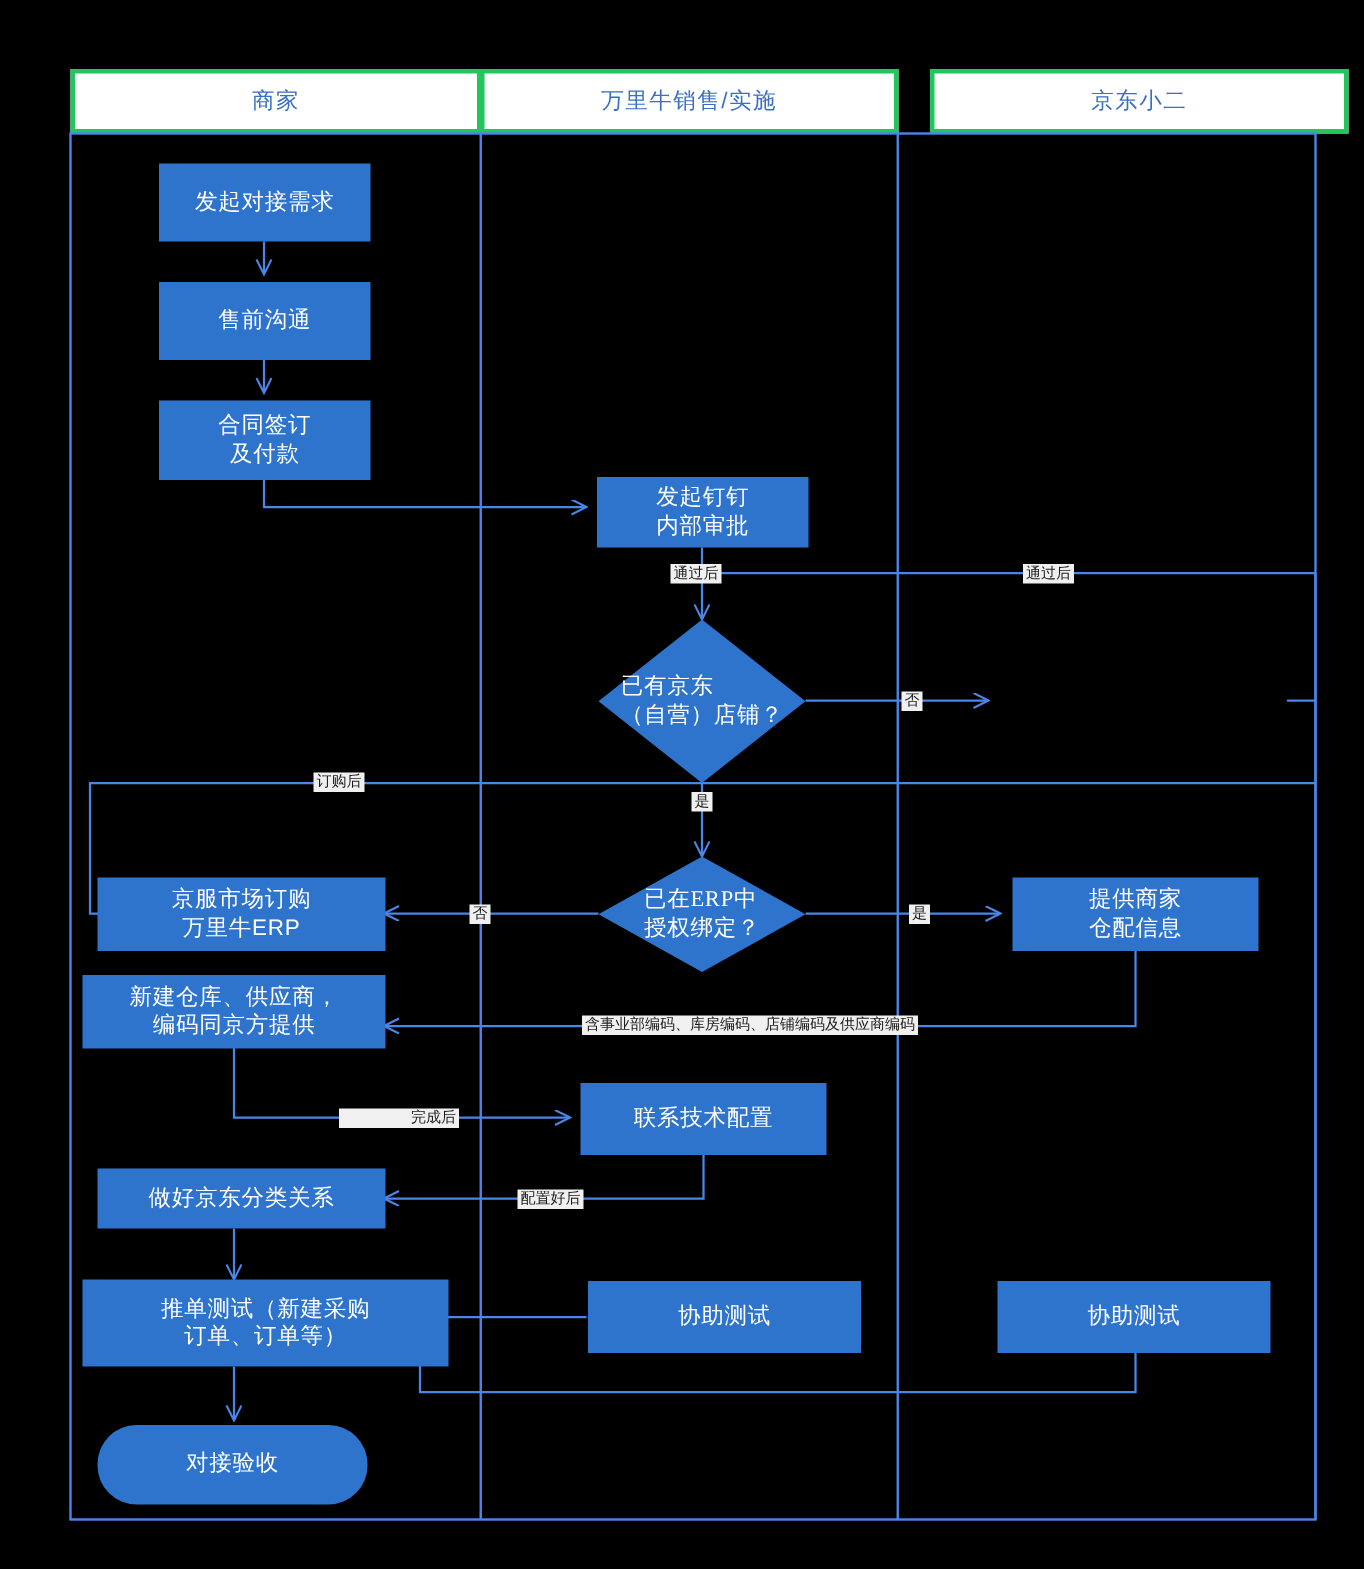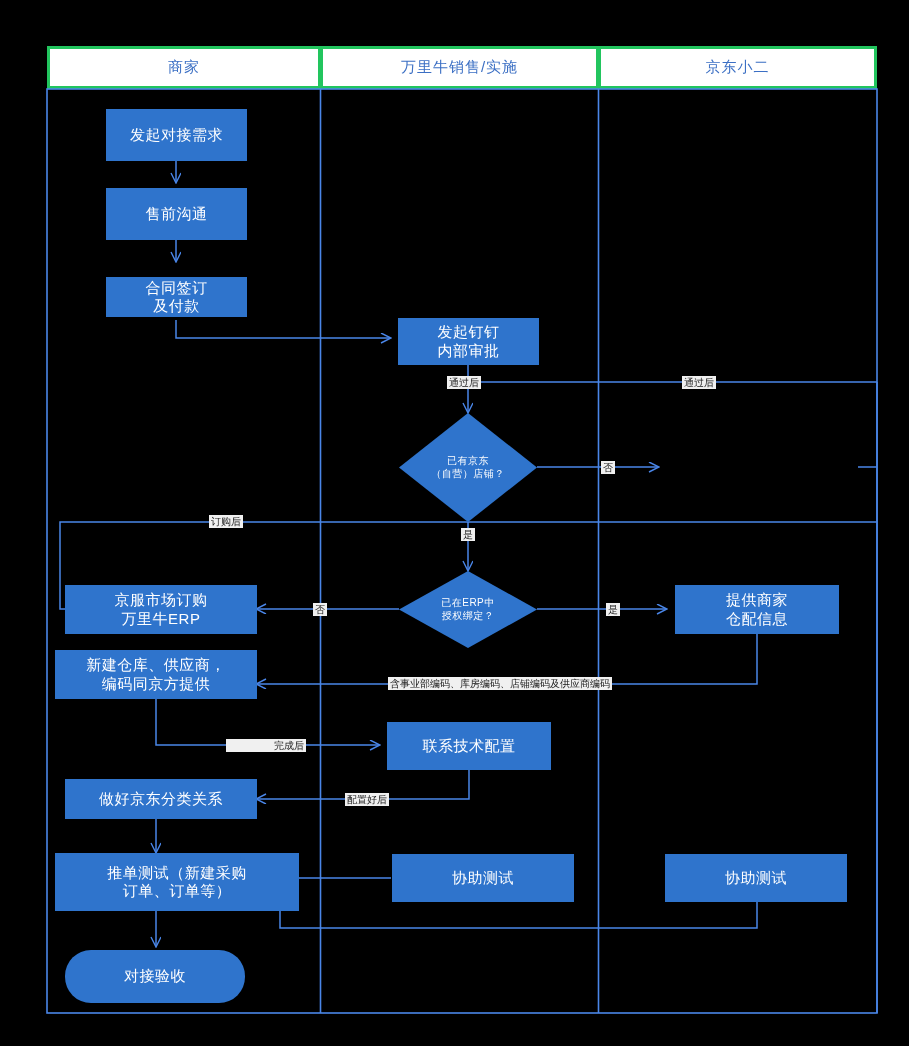--- a/index.html
+++ b/index.html
@@ -25,42 +25,42 @@
   .diamond{
     position:absolute;
     display:flex;align-items:center;justify-content:center;
   }
   .diamond .dshape{
     position:absolute;left:0;top:0;width:100%;height:100%;
     background:#2f74cc;
     clip-path:polygon(50% 0,100% 50%,50% 100%,0 50%);
   }
   .diamond .dtext{
-    position:relative;z-index:2;color:#fff;font-size:10px;
-    text-align:center;line-height:1.25;white-space:pre-line;letter-spacing:0.5px;
+    position:relative;z-index:2;color:#fff;font-size:15px;
+    text-align:left;line-height:1.25;white-space:pre-line;letter-spacing:0.5px;font-family:Liberation Serif, serif;
   }
   .elabel{
     position:absolute;background:#f0f0f0;color:#1a1a1a;
     font-size:10px;line-height:13px;padding:0 2px;
     white-space:nowrap;z-index:5;
     font-family:Liberation Sans, sans-serif;
   }
 </style>
 </head>
 <body>
 
 <div id="stage">
 
   <div class="lane-head" style="left:47px;top:46px;width:274px;height:43px;">
     <span>商家</span>
   </div>
   <div class="lane-head" style="left:320px;top:46px;width:279px;height:43px;">
     <span>万里牛销售/实施</span>
   </div>
-  <div class="lane-head" style="left:598px;top:46px;width:279px;height:43px;">
+  <div class="lane-head" style="left:620px;top:46px;width:279px;height:43px;">
     <span>京东小二</span>
   </div>
 
   <svg id="wires" viewBox="0 0 909 1046" xmlns="http://www.w3.org/2000/svg">
     <defs>
       <marker id="ah" markerWidth="12" markerHeight="12" refX="10" refY="5" orient="auto" markerUnits="userSpaceOnUse">
         <path d="M1,0 L11,5 L1,10" fill="none" stroke="#4a86e8" stroke-width="1.4"></path>
       </marker>
     </defs>
 
@@ -114,21 +114,21 @@
   </svg>
 
   <div class="node" style="left:106px;top:109px;width:141px;height:52px;">
     <span>发起对接需求</span>
   </div>
 
   <div class="node" style="left:106px;top:188px;width:141px;height:52px;">
     <span>售前沟通</span>
   </div>
 
-  <div class="node" style="left:106px;top:277px;width:141px;height:40px;">
+  <div class="node" style="left:106px;top:267px;width:141px;height:53px;">
     <span>合同签订
 及付款</span>
   </div>
 
   <div class="node" style="left:398px;top:318px;width:141px;height:47px;">
     <span>发起钉钉
 内部审批</span>
   </div>
 
   <div class="diamond" style="left:399px;top:413px;width:138px;height:109px;">

